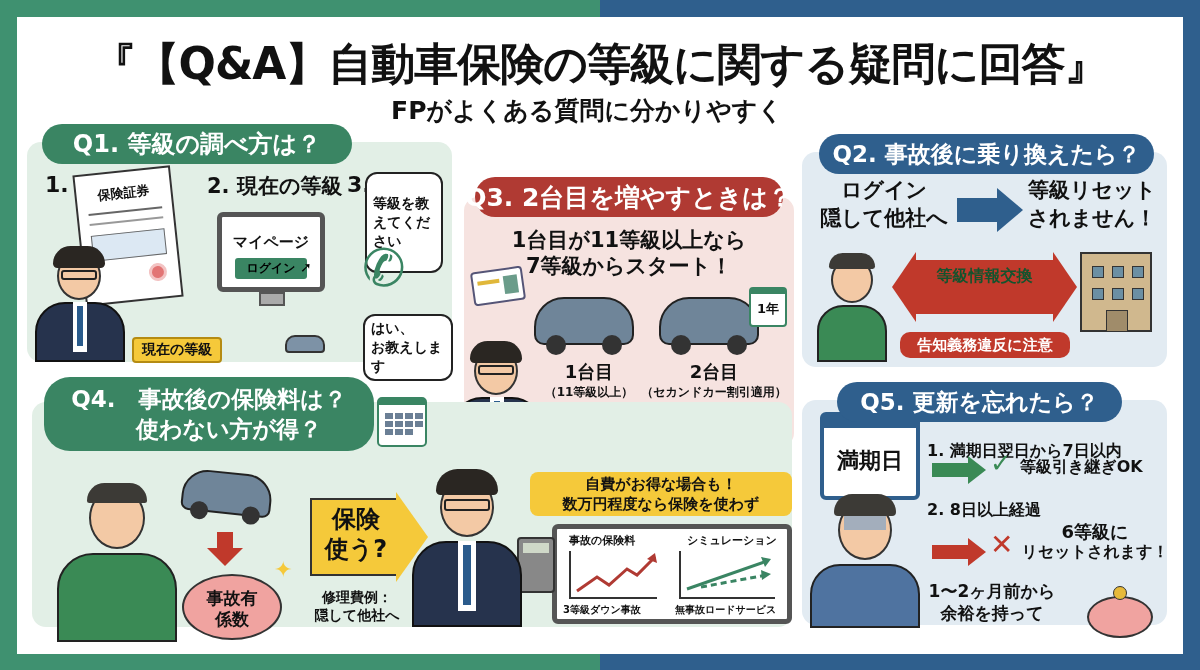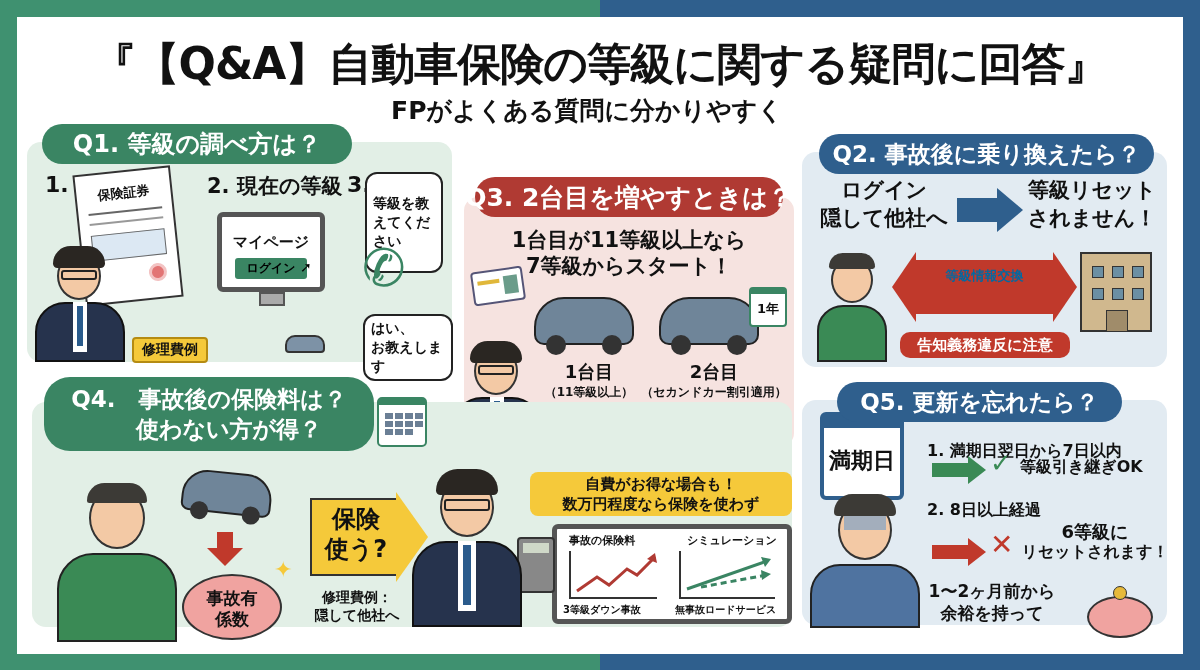--- a/index.html
+++ b/index.html
@@ -51,21 +51,21 @@
     </div>
 
     <div class="person" style="left:8px; top:110px; width:90px; height:110px;">
       <div style="position:absolute; left:22px; top:0; width:44px; height:48px; border-radius:50%; background:#f3c9a5; border:2px solid #333;"></div>
       <div style="position:absolute; left:18px; top:-6px; width:52px; height:22px; border-radius:24px 24px 6px 6px; background:#2a2622;"></div>
       <div style="position:absolute; left:26px; top:18px; width:36px; height:10px; border:2px solid #222; border-radius:3px;"></div>
       <div style="position:absolute; left:0; top:50px; width:90px; height:60px; background:#26334d; border-radius:30px 30px 0 0; border:2px solid #111;"></div>
       <div style="position:absolute; left:38px; top:50px; width:14px; height:50px; background:#fff;"></div>
       <div style="position:absolute; left:42px; top:54px; width:6px; height:40px; background:#2a5b8c;"></div>
     </div>
-    <div class="abs yellow-tag" style="left:105px; top:195px; font-size:14px;">修理費例</div>
+    <div class="abs yellow-tag" style="left:105px; top:195px; font-size:14px;">現在の等級</div>
 
     <div class="abs bold" style="left:180px; top:30px; font-size:21px;">2. 現在の等級</div>
     <div class="monitor" style="left:190px; top:70px; width:108px; height:80px;">
       <div class="bold" style="text-align:center; font-size:15px; margin-top:16px;">マイページ</div>
       <div style="margin:6px auto 0; width:72px; background:#3a8563; color:#000000; font-size:12px; font-weight:bold; text-align:center; border-radius:3px; padding:2px 0;">ログイン</div>
       <div style="position:absolute; left:78px; top:42px; font-size:14px;">➚</div>
     </div>
     <div class="abs" style="left:232px; top:150px; width:26px; height:14px; background:#aaa; border:2px solid #555;"></div>
     <div class="abs" style="left:258px; top:193px; width:40px; height:18px; background:#7d92a6; border:2px solid #333; border-radius:10px 10px 4px 4px;"></div>
 
@@ -135,21 +135,21 @@
     </div>
     <div class="person" style="left:15px; top:105px; width:70px; height:105px;">
       <div style="position:absolute; left:14px; top:0; width:42px; height:46px; border-radius:50%; background:#f3c9a5; border:2px solid #333;"></div>
       <div style="position:absolute; left:12px; top:-4px; width:46px; height:16px; border-radius:22px 22px 4px 4px; background:#3c3a36;"></div>
       <div style="position:absolute; left:0; top:48px; width:70px; height:57px; background:#3a8a55; border-radius:26px 26px 0 0; border:2px solid #222;"></div>
     </div>
     <div class="abs" style="left:90px; top:100px; width:185px; height:70px;">
       <div style="position:absolute; left:22px; top:8px; width:141px; height:54px; background:#c0392b;"></div>
       <div style="position:absolute; left:0; top:0; border-top:35px solid transparent; border-bottom:35px solid transparent; border-right:24px solid #c0392b;"></div>
       <div style="position:absolute; right:0; top:0; border-top:35px solid transparent; border-bottom:35px solid transparent; border-left:24px solid #c0392b;"></div>
-      <div style="position:absolute; left:0; top:13px; width:185px; text-align:center; color:#0369a1; font-weight:bold; font-size:13px; line-height:21px;">
+      <div style="position:absolute; left:0; top:13px; width:185px; text-align:center; color:#14532d; font-weight:bold; font-size:16px; line-height:21px;">
         <div>等級情報交換</div>
       </div>
     </div>
     <div class="abs red-box" style="left:98px; top:180px; width:170px; height:26px; font-size:15px; line-height:26px;">告知義務違反に注意</div>
     <div class="abs" style="left:278px; top:100px; width:72px; height:80px; background:#d0b88e; border:2px solid #333;">
       <div style="position:absolute; left:10px; top:12px; width:12px; height:12px; background:#6b8fa3; border:1px solid #333;"></div>
       <div style="position:absolute; left:30px; top:12px; width:12px; height:12px; background:#6b8fa3; border:1px solid #333;"></div>
       <div style="position:absolute; left:50px; top:12px; width:12px; height:12px; background:#6b8fa3; border:1px solid #333;"></div>
       <div style="position:absolute; left:10px; top:34px; width:12px; height:12px; background:#6b8fa3; border:1px solid #333;"></div>
       <div style="position:absolute; left:30px; top:34px; width:12px; height:12px; background:#6b8fa3; border:1px solid #333;"></div>
@@ -242,21 +242,21 @@
   <div class="person" style="left:395px; top:460px; width:110px; height:150px;">
     <div style="position:absolute; left:28px; top:0; width:54px; height:60px; border-radius:50%; background:#f3c9a5; border:2px solid #333;"></div>
     <div style="position:absolute; left:24px; top:-8px; width:62px; height:26px; border-radius:28px 28px 6px 6px; background:#2a2622;"></div>
     <div style="position:absolute; left:32px; top:22px; width:46px; height:12px; border:2px solid #222; border-radius:3px;"></div>
     <div style="position:absolute; left:0; top:64px; width:110px; height:86px; background:#26334d; border-radius:34px 34px 0 0; border:2px solid #111;"></div>
     <div style="position:absolute; left:46px; top:64px; width:18px; height:70px; background:#fff;"></div>
     <div style="position:absolute; left:51px; top:68px; width:8px; height:60px; background:#2a5b8c;"></div>
   </div>
 
   <div class="panel blue-panel" style="left:785px; top:383px; width:365px; height:225px;">
-    <div class="abs" style="left:18px; top:12px; width:84px; height:88px; background:#fff; border:4px solid #2f5f8d; border-top-width:16px; border-radius:6px; text-align:center;">
+    <div class="abs" style="left:18px; top:12px; width:100px; height:88px; background:#fff; border:4px solid #2f5f8d; border-top-width:16px; border-radius:6px; text-align:center;">
       <span class="bold" style="font-size:22px; line-height:66px;">満期日</span>
     </div>
     <div class="abs bold" style="left:125px; top:41px; font-size:16px;">1. 満期日翌日から7日以内</div>
     <div class="abs" style="left:130px; top:58px;">
       <div style="position:absolute; left:0; top:5px; width:36px; height:14px; background:#3a8a55;"></div>
       <div style="position:absolute; left:36px; top:-2px; border-top:14px solid transparent; border-bottom:14px solid transparent; border-left:18px solid #3a8a55;"></div>
     </div>
     <div class="abs" style="left:188px; top:48px; font-size:26px; color:#3a8a55; font-weight:bold;">✓</div>
     <div class="abs bold" style="left:218px; top:57px; font-size:16px;">等級引き継ぎOK</div>
     <div class="abs bold" style="left:125px; top:100px; font-size:16px;">2. 8日以上経過</div>

